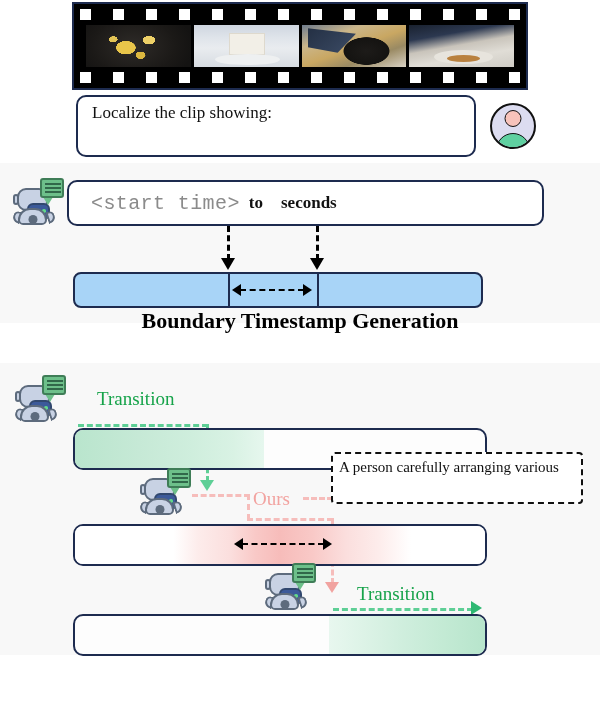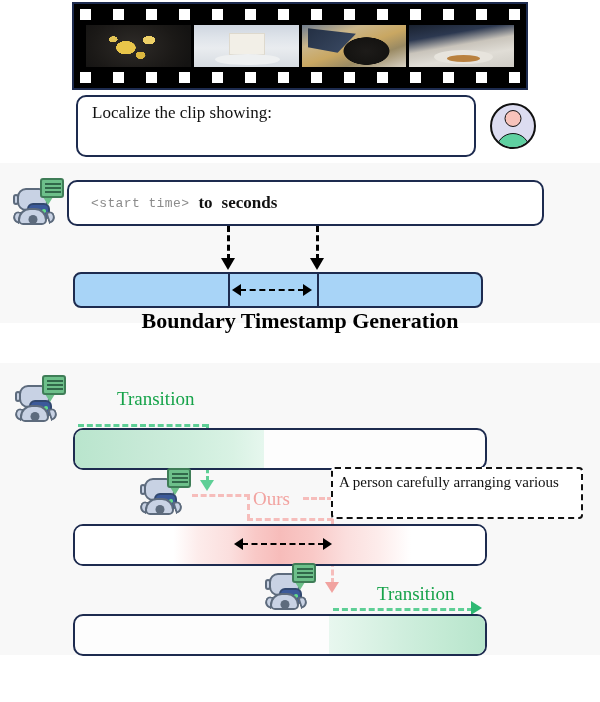--- a/index.html
+++ b/index.html
@@ -102,21 +102,21 @@
       background:#6dc08a;border:2px solid #3f7d57;box-sizing:border-box;}
   .robot .bubble i{position:absolute;left:3px;display:block;height:1.6px;width:16px;background:#31684a;}
   .robot .bubble i:nth-child(1){top:3px;}
   .robot .bubble i:nth-child(2){top:7px;}
   .robot .bubble i:nth-child(3){top:11px;}
   .robot .btail{position:absolute;left:30px;top:19px;width:0;height:0;
       border-left:5px solid transparent;border-right:5px solid transparent;border-top:8px solid #6dc08a;}
 
   
   .prompt-box{left:67px;top:180px;width:477px;height:46px;display:flex;align-items:center;padding-left:22px;}
-  .mono{font-family:"Liberation Mono", monospace;font-size:13px;color:#8b8b8b;letter-spacing:.4px;}
+  .mono{font-family:"Liberation Mono", monospace;font-size:20px;color:#8b8b8b;letter-spacing:.4px;}
   .serif-in{font-family:"Liberation Serif", serif;font-size:17px;color:#111;font-weight:600;}
 
   
   .bluebar{position:absolute;left:73px;top:272px;width:410px;height:36px;
       background:#a8d4f7;border:2.5px solid #1d2b4f;border-radius:8px;box-sizing:border-box;}
   .seg-line{position:absolute;top:0;bottom:0;width:2px;background:#1d2b4f;}
 
   
   .vdash{position:absolute;width:0;border-left:3px dashed #000;}
   .arrowhead-down{position:absolute;width:0;height:0;border-left:7px solid transparent;border-right:7px solid transparent;border-top:12px solid #000;}
@@ -129,21 +129,21 @@
 
   
   .caption{position:absolute;width:100%;text-align:center;font-size:22px;font-weight:bold;color:#000;}
 
   
   .meco-bar{position:absolute;left:73px;width:414px;height:42px;
       border:2.5px solid #1d2b4f;border-radius:10px;background:#fdfdfd;box-sizing:border-box;overflow:hidden;}
   .fill{position:absolute;top:0;bottom:0;}
 
   
-  .lbl-transition{position:absolute;font-size:19px;color:#16a34a;margin-left:20px;}
+  .lbl-transition{position:absolute;font-size:19px;color:#16a34a;}
   .lbl-event{position:absolute;font-size:19px;color:#f2a3a0;}
 
   
   .gdash-h{position:absolute;border-top:3px dashed #5ecf96;}
   .gdash-v{position:absolute;border-left:3px dashed #5ecf96;}
   .gtip{position:absolute;width:0;height:0;border-left:7px solid transparent;border-right:7px solid transparent;border-top:11px solid #5ecf96;}
   .gtip-right{position:absolute;width:0;height:0;border-top:7px solid transparent;border-bottom:7px solid transparent;border-left:11px solid #2eb872;}
 
   
   .pdash-h{position:absolute;border-top:3px dashed #f6bdbb;}
@@ -231,21 +231,21 @@
     <div class="bubble">
         <i></i>
         <i></i>
         <i></i>
       </div>
   </div>
 
   <div class="obox prompt-box">
     <span class="mono">&lt;start time&gt;</span>
     <span class="serif-in" style="margin:12px 9px;">to</span>
-    <span class="serif-in" style="">seconds</span>
+    <span class="serif-in" style="margin-left:9px;">seconds</span>
   </div>
 
   <div class="vdash" style="left:227px;top:226px;height:34px;"></div>
   <div class="arrowhead-down" style="left:221px;top:258px;"></div>
   <div class="vdash" style="left:316px;top:226px;height:34px;"></div>
   <div class="arrowhead-down" style="left:310px;top:258px;"></div>
 
   <div class="bluebar">
     <div class="seg-line" style="left:153px;"></div>
     <div class="seg-line" style="left:242px;"></div>
@@ -315,21 +315,21 @@
 
   <div class="pdash-h" style="left:192px;top:494px;width:58px;"></div>
   <div class="pdash-v" style="left:247px;top:494px;height:26px;"></div>
   <div class="pdash-h" style="left:247px;top:518px;width:86px;"></div>
   <div class="pdash-v" style="left:331px;top:518px;height:66px;"></div>
   <div class="ptip" style="left:325px;top:582px;"></div>
 
   <div class="lbl-event" style="left:253px;top:488px;">Ours</div>
   <div class="pdash-h" style="left:303px;top:497px;width:30px;"></div>
 
-  <div class="cap-box" style="left:331px;top:467px;width:252px;height:52px;">
+  <div class="cap-box" style="left:331px;top:452px;width:252px;height:52px;">
     <div>A person carefully arranging various</div>
   </div>
 
   <div class="meco-bar" style="top:524px;">
     <div class="fill" style="left:0;right:0;
         background:linear-gradient(90deg,
           #ffffff 0%, #ffffff 24%,
           #fdeceb 30%, #fbdedd 38%,
           #f9c9c7 44%, #f7bcba 50%, #f9c9c7 58%,
           #fbdedd 66%, #fdeceb 74%,

